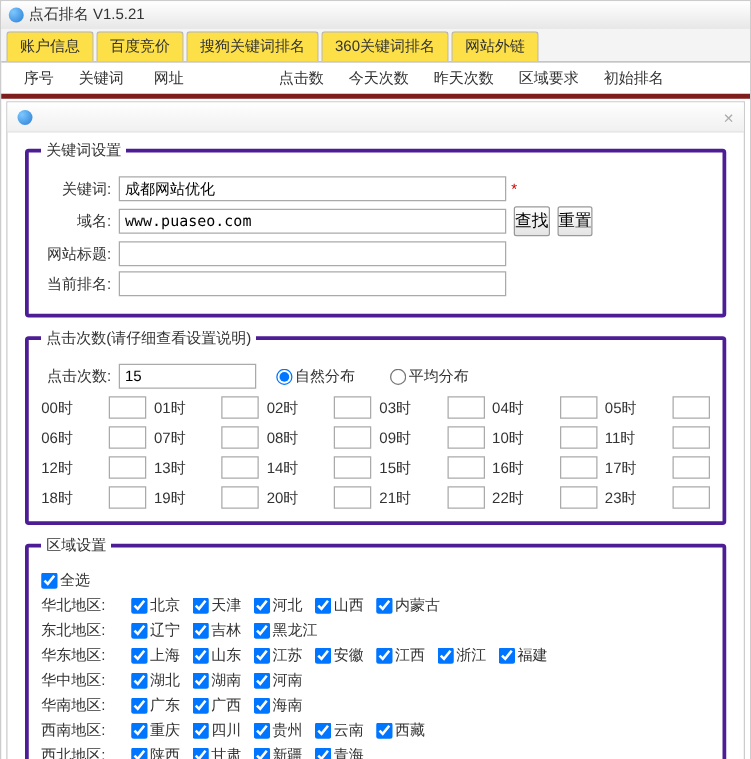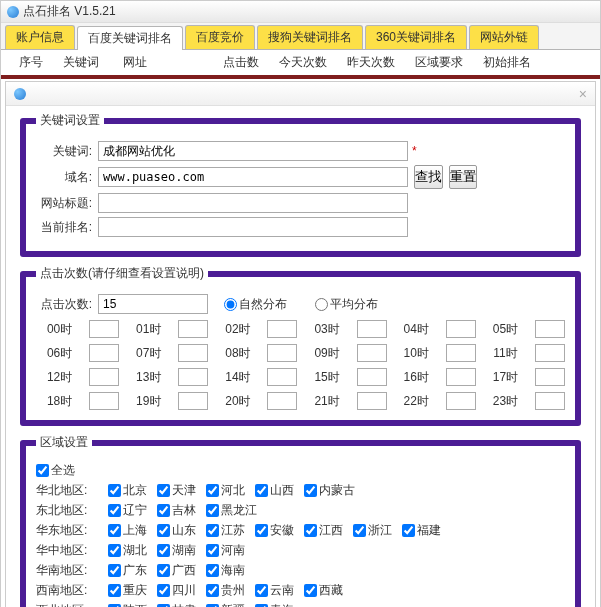--- a/index.html
+++ b/index.html
@@ -9,48 +9,47 @@
 .globe { width: 12px; height: 12px; border-radius: 50%; background: radial-gradient(circle at 30% 30%, #7cc8ff, #2a7dd4); display: inline-block; }
 .tabs { display: flex; border-bottom: 1px solid #b5b5b5; background: #f4f4f4; padding: 2px 4px 0; }
 .tab { padding: 3px 10px; border: 1px solid #b5b5b5; border-bottom: none; background: #fde047; margin-right: 2px; border-radius: 3px 3px 0 0; cursor: pointer; }
 .tab.active { background: #fff; position: relative; top: 1px; }
 .colhdr { display: flex; padding: 4px 8px; gap: 0; border-bottom: 4px solid #7f1d1d; }
 .colhdr span { padding: 0 10px; white-space: nowrap; }
 .dialog { margin: 2px 4px; border: 1px solid #ccc; background: #fff; }
 .dlgtitle { height: 24px; display: flex; align-items: center; padding: 0 8px; background: linear-gradient(#fff,#f0f0f0); border-bottom: 1px solid #e0e0e0; color: #888; }
 .dlgtitle .close { margin-left: auto; color: #aaa; font-size: 14px; cursor: pointer; }
 .dlgbody { padding: 6px 14px 10px; }
-fieldset { border: 6px solid #4c1d95; border-radius: 3px; padding: 8px 10px 10px; margin-bottom: 8px; }
+fieldset { border: 3px solid #4c1d95; border-radius: 3px; padding: 8px 10px 10px; margin-bottom: 8px; }
 legend { padding: 0 4px; color: #333; }
 .row { display: flex; align-items: center; margin: 4px 0; }
 .lbl { width: 62px; text-align: right; padding-right: 6px; }
 .txt { border: 1px solid #aaa; height: 20px; padding: 0 4px; font-size: 12px; }
 .req { color: #c00; margin-left: 4px; }
 .btn { border: 1px solid #999; background: linear-gradient(#fff,#e4e4e4); padding: 2px 0; margin-left: 6px; cursor: pointer; border-radius: 2px; }
 .radios { display: flex; gap: 28px; margin-left: 16px; }
 .hourgrid { display: grid; grid-template-columns: repeat(6, auto 30px); gap: 6px 6px; align-items: center; margin-top: 6px; }
-.hourgrid .hl { text-align: center; }
+.hourgrid .hl { text-align: left; }
 .hourgrid input { width: 30px; height: 18px; border: 1px solid #aaa; font-size: 11px; }
 .regions .rrow { display: flex; align-items: center; margin: 3px 0; gap: 10px; }
 .rlabel { width: 62px; }
 .chk { display: flex; align-items: center; gap: 2px; }
 input[type=checkbox], input[type=radio] { margin: 0; }
 </style>
 </head>
 <body>
 
 <div class="window">
   <div class="titlebar">
     <span class="globe"></span>
     <span>点石排名 V1.5.21</span>
   </div>
 
   <div class="tabs" id="tabs">
       <div class="tab">账户信息</div>
-      <div class="tab active">百度关键词排名</div>
       <div class="tab">百度竞价</div>
       <div class="tab">搜狗关键词排名</div>
       <div class="tab">360关键词排名</div>
       <div class="tab">网站外链</div>
     </div>
 
   <div class="colhdr" id="colhdr">
       <span style="min-width: 30px;">序号</span>
       <span style="min-width: 60px;">关键词</span>
       <span style="min-width: 100px;">网址</span>

